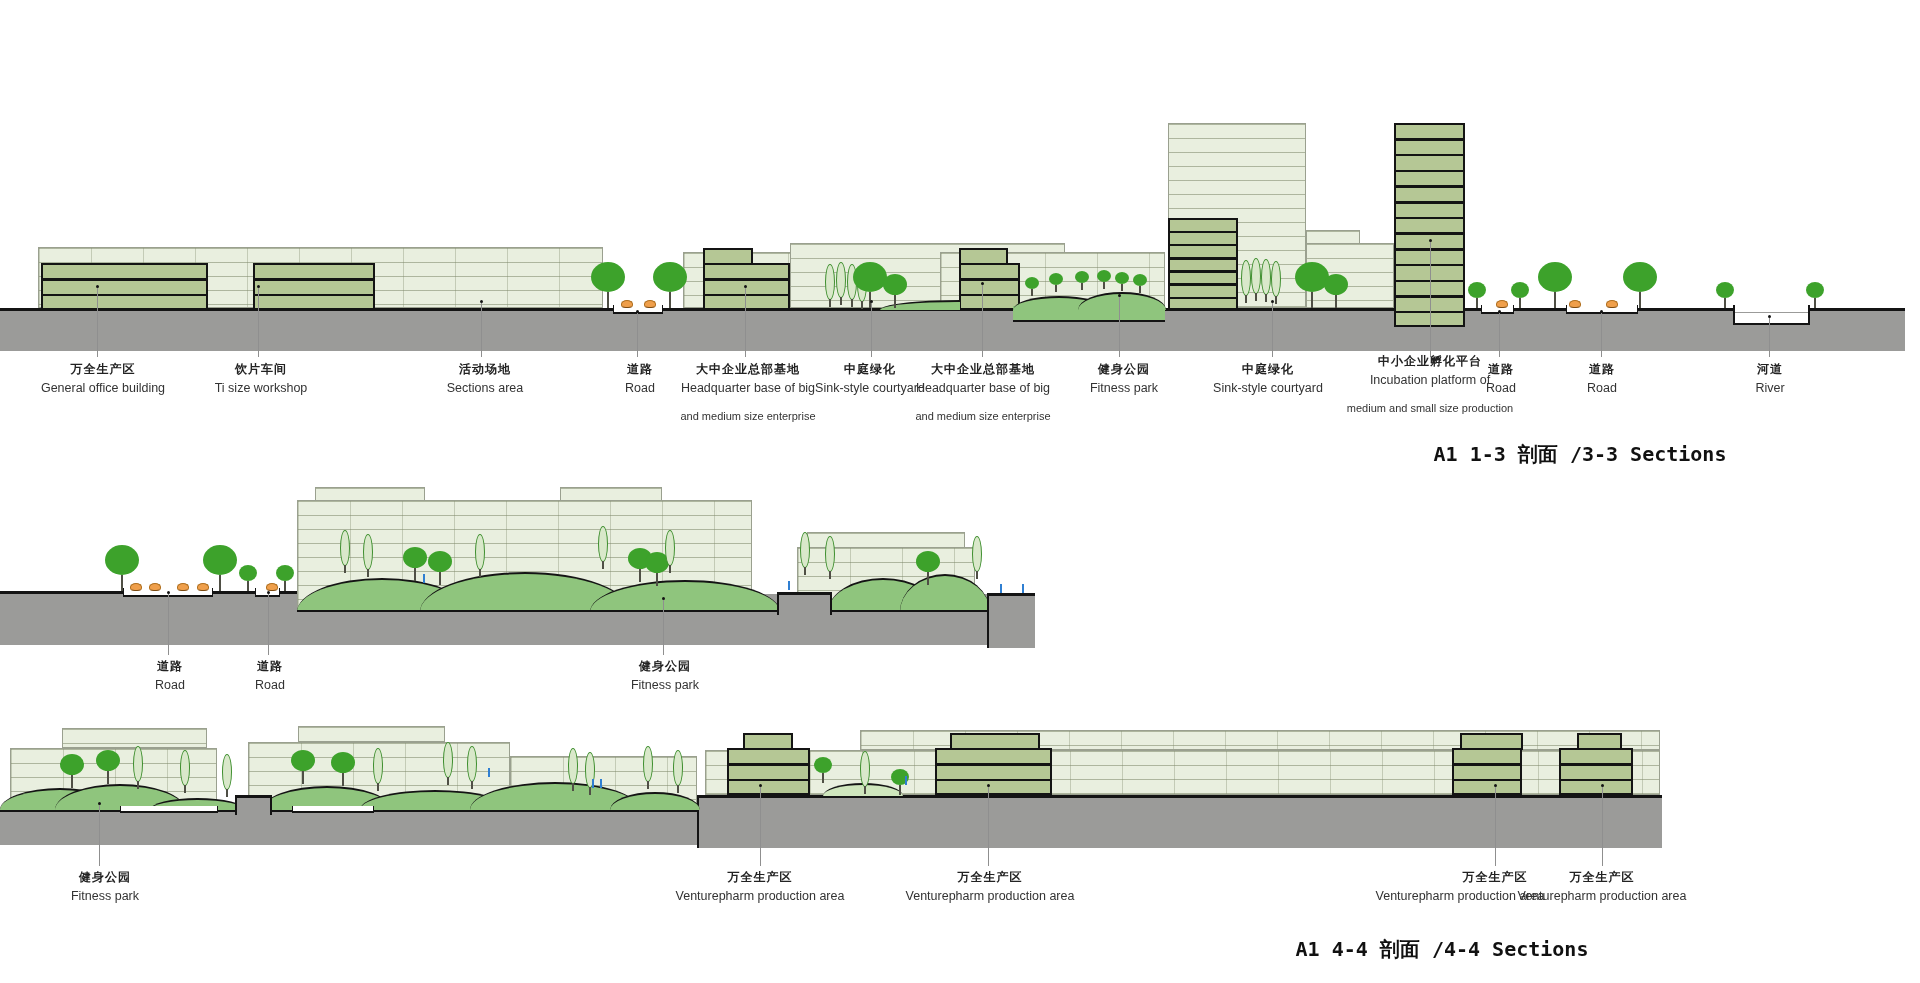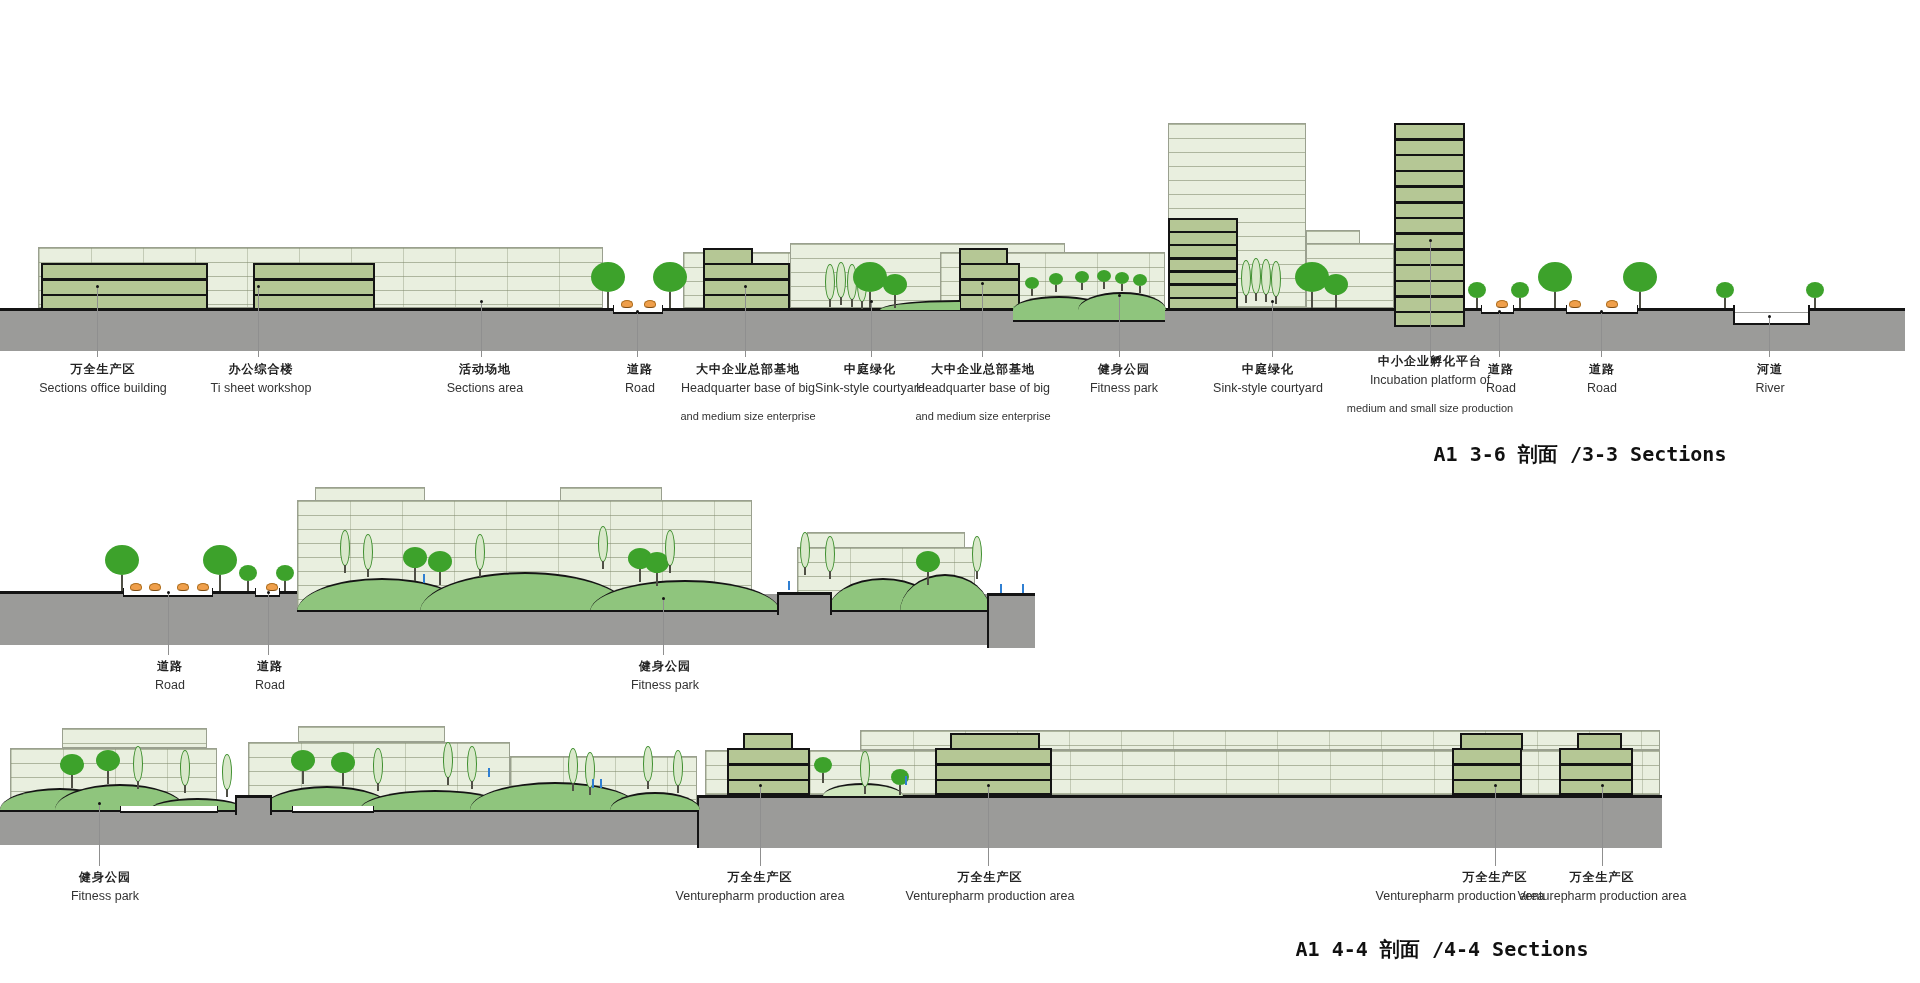--- a/index.html
+++ b/index.html
@@ -137,25 +137,25 @@
     <div class="ldr" style="left:982px;top:285px;height:72px"></div>
     <div class="ldr" style="left:1119px;top:297px;height:60px"></div>
     <div class="ldr" style="left:1272px;top:303px;height:54px"></div>
     <div class="ldr" style="left:1430px;top:242px;height:115px"></div>
     <div class="ldr" style="left:1499px;top:313px;height:44px"></div>
     <div class="ldr" style="left:1601px;top:313px;height:44px"></div>
     <div class="ldr" style="left:1769px;top:318px;height:39px"></div>
 
     <div class="lbl" style="left:103px;top:361px">
       <div class="zh">万全生产区</div>
-      <div class="en">Sections office building</div>
+      <div class="en">General office building</div>
     </div>
     <div class="lbl" style="left:261px;top:361px">
-      <div class="zh">办公综合楼</div>
-      <div class="en">Ti sheet workshop</div>
+      <div class="zh">饮片车间</div>
+      <div class="en">Ti size workshop</div>
     </div>
     <div class="lbl" style="left:485px;top:361px">
       <div class="zh">活动场地</div>
       <div class="en">Sections area</div>
     </div>
     <div class="lbl" style="left:640px;top:361px">
       <div class="zh">道路</div>
       <div class="en">Road</div>
     </div>
     <div class="lbl" style="left:748px;top:361px">
@@ -191,21 +191,21 @@
     </div>
     <div class="lbl" style="left:1602px;top:361px">
       <div class="zh">道路</div>
       <div class="en">Road</div>
     </div>
     <div class="lbl" style="left:1770px;top:361px">
       <div class="zh">河道</div>
       <div class="en">River</div>
     </div>
 
-    <div class="sec-title" style="left:1580px;top:441px">A1 3-6 剖面 /3-3 Sections</div>
+    <div class="sec-title" style="left:1580px;top:441px">A1 1-3 剖面 /3-3 Sections</div>
   </div>
 
   <div>
     <div class="gfill" style="left:0;top:594px;width:1033px;height:51px"></div>
     <div class="gline" style="left:0;top:591px;width:297px;height:3px"></div>
 
     <div class="lslab vlines" style="left:297px;top:500px;width:455px;height:110px"></div>
     <div class="lslab" style="left:315px;top:487px;width:110px;height:14px"></div>
     <div class="lslab" style="left:560px;top:487px;width:102px;height:14px"></div>
     <div class="lslab" style="left:807px;top:532px;width:158px;height:16px"></div>

